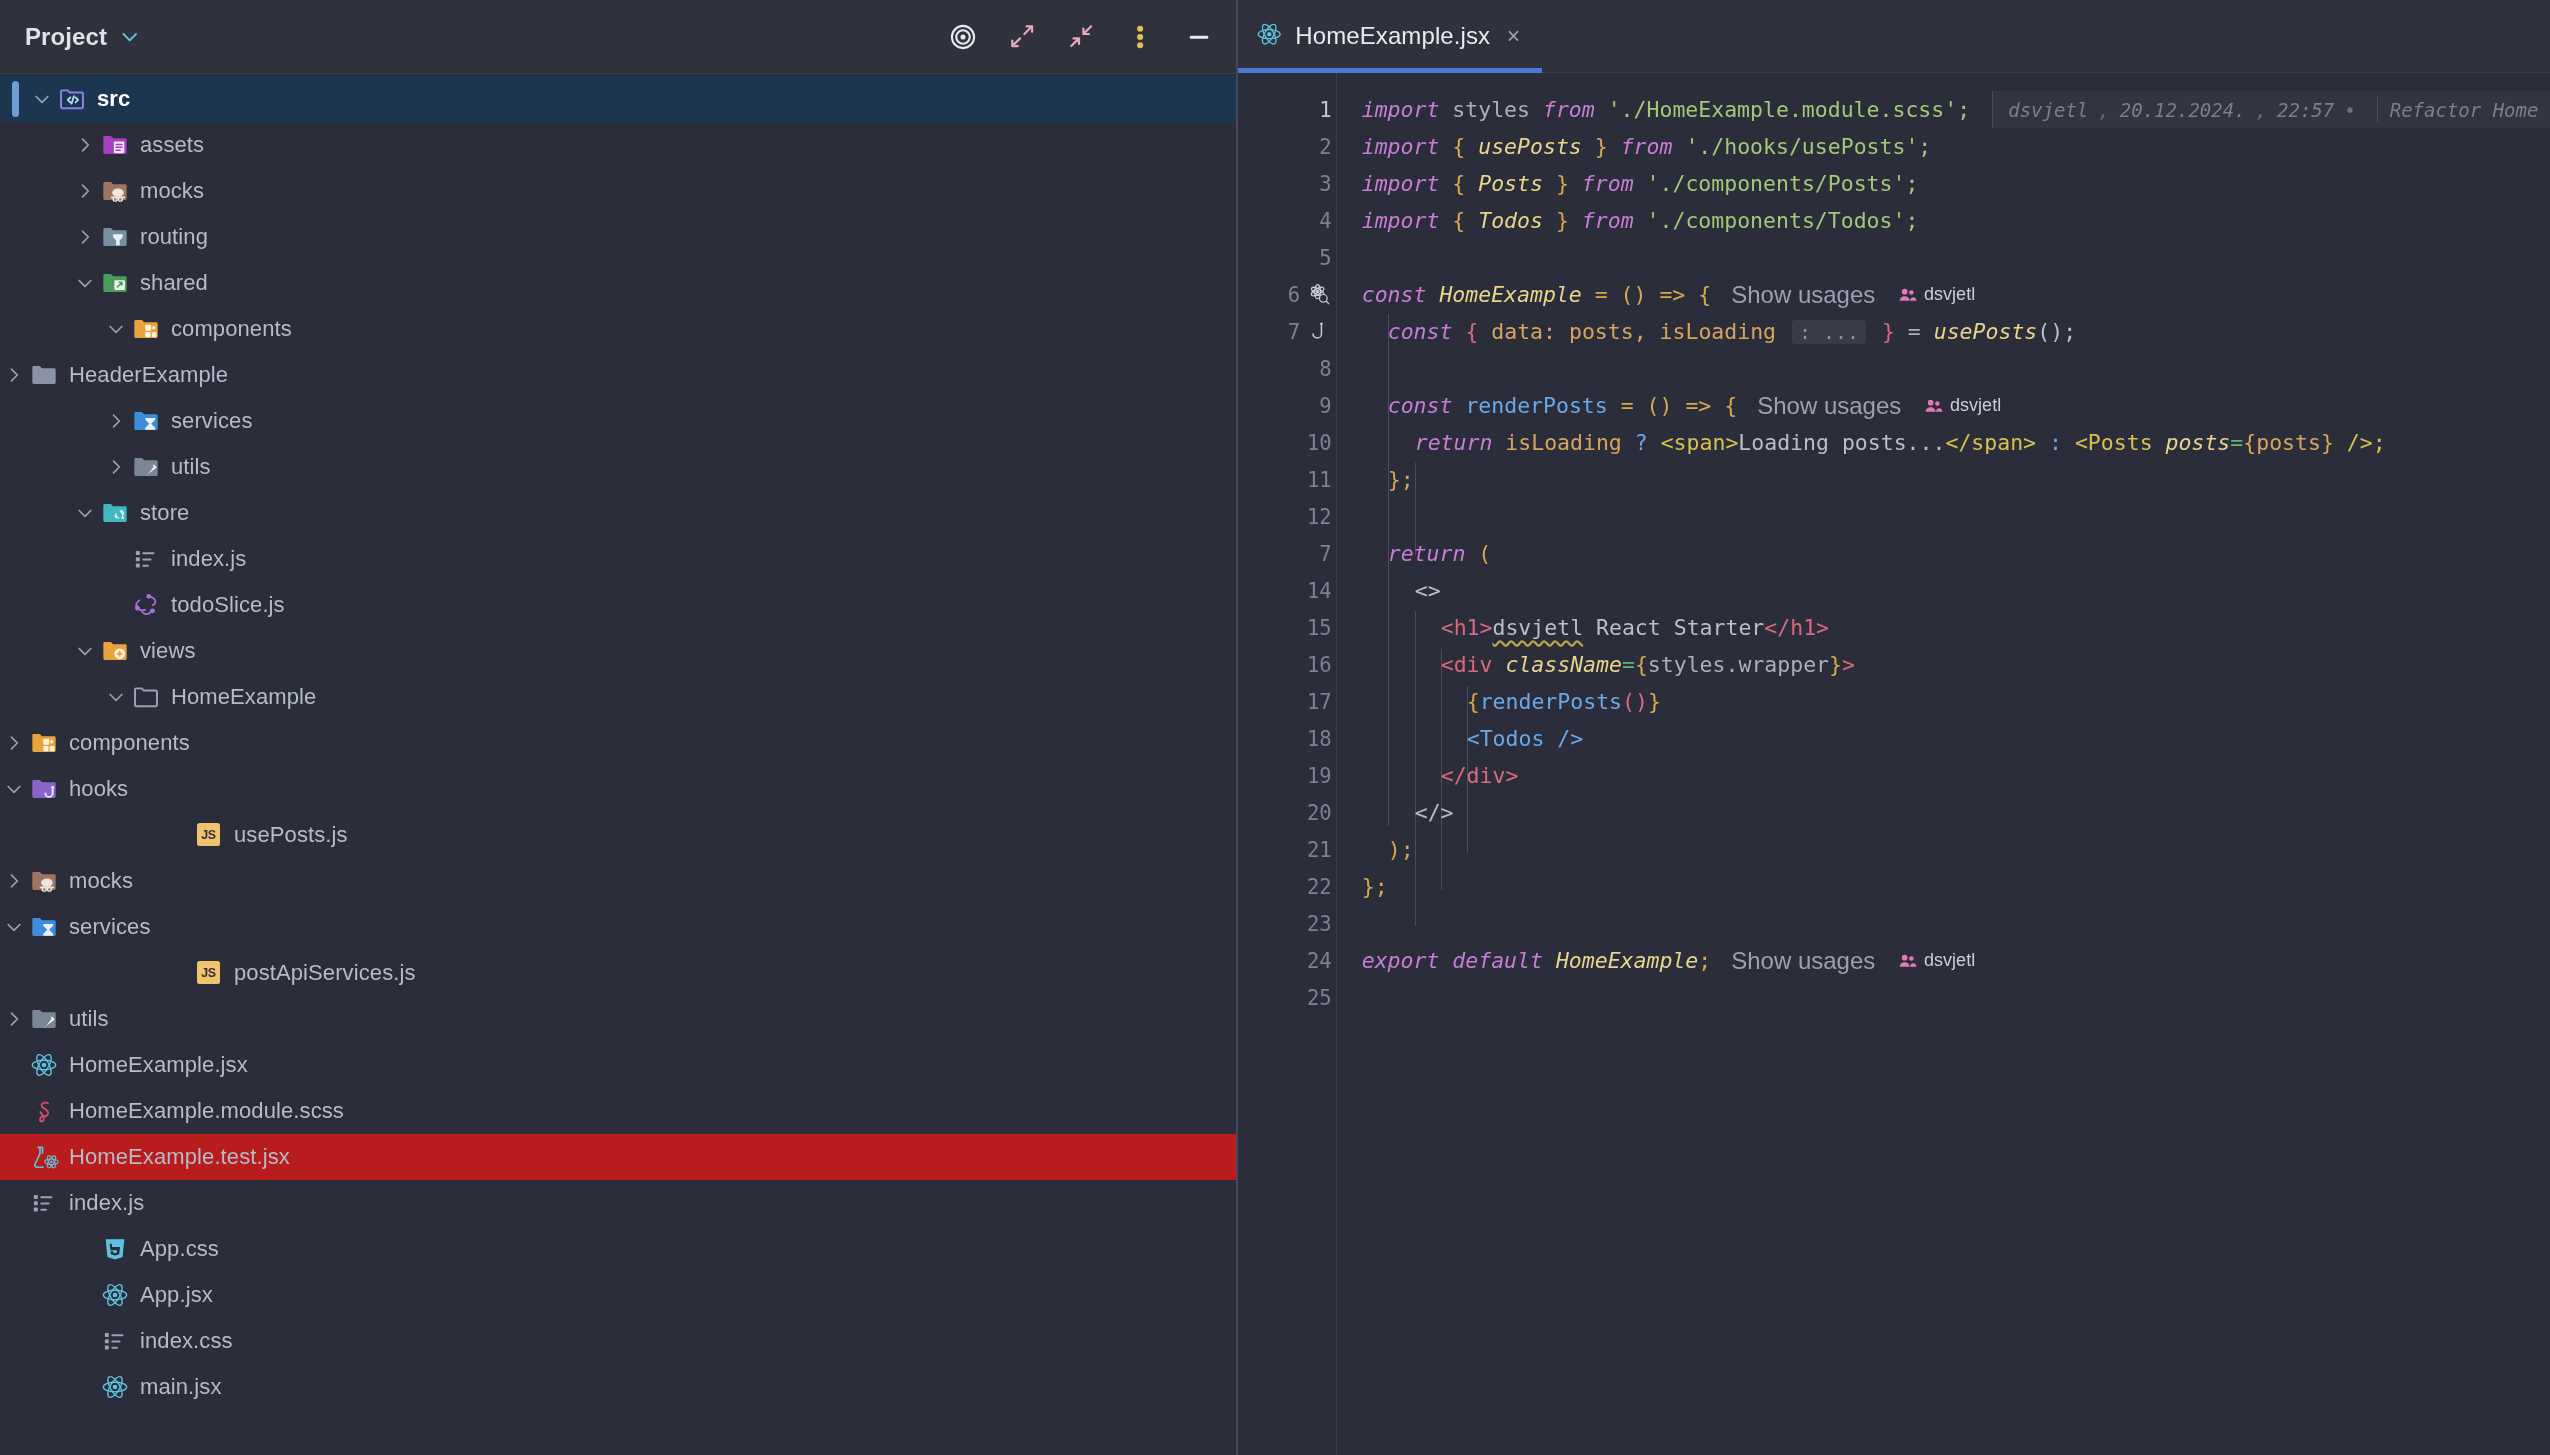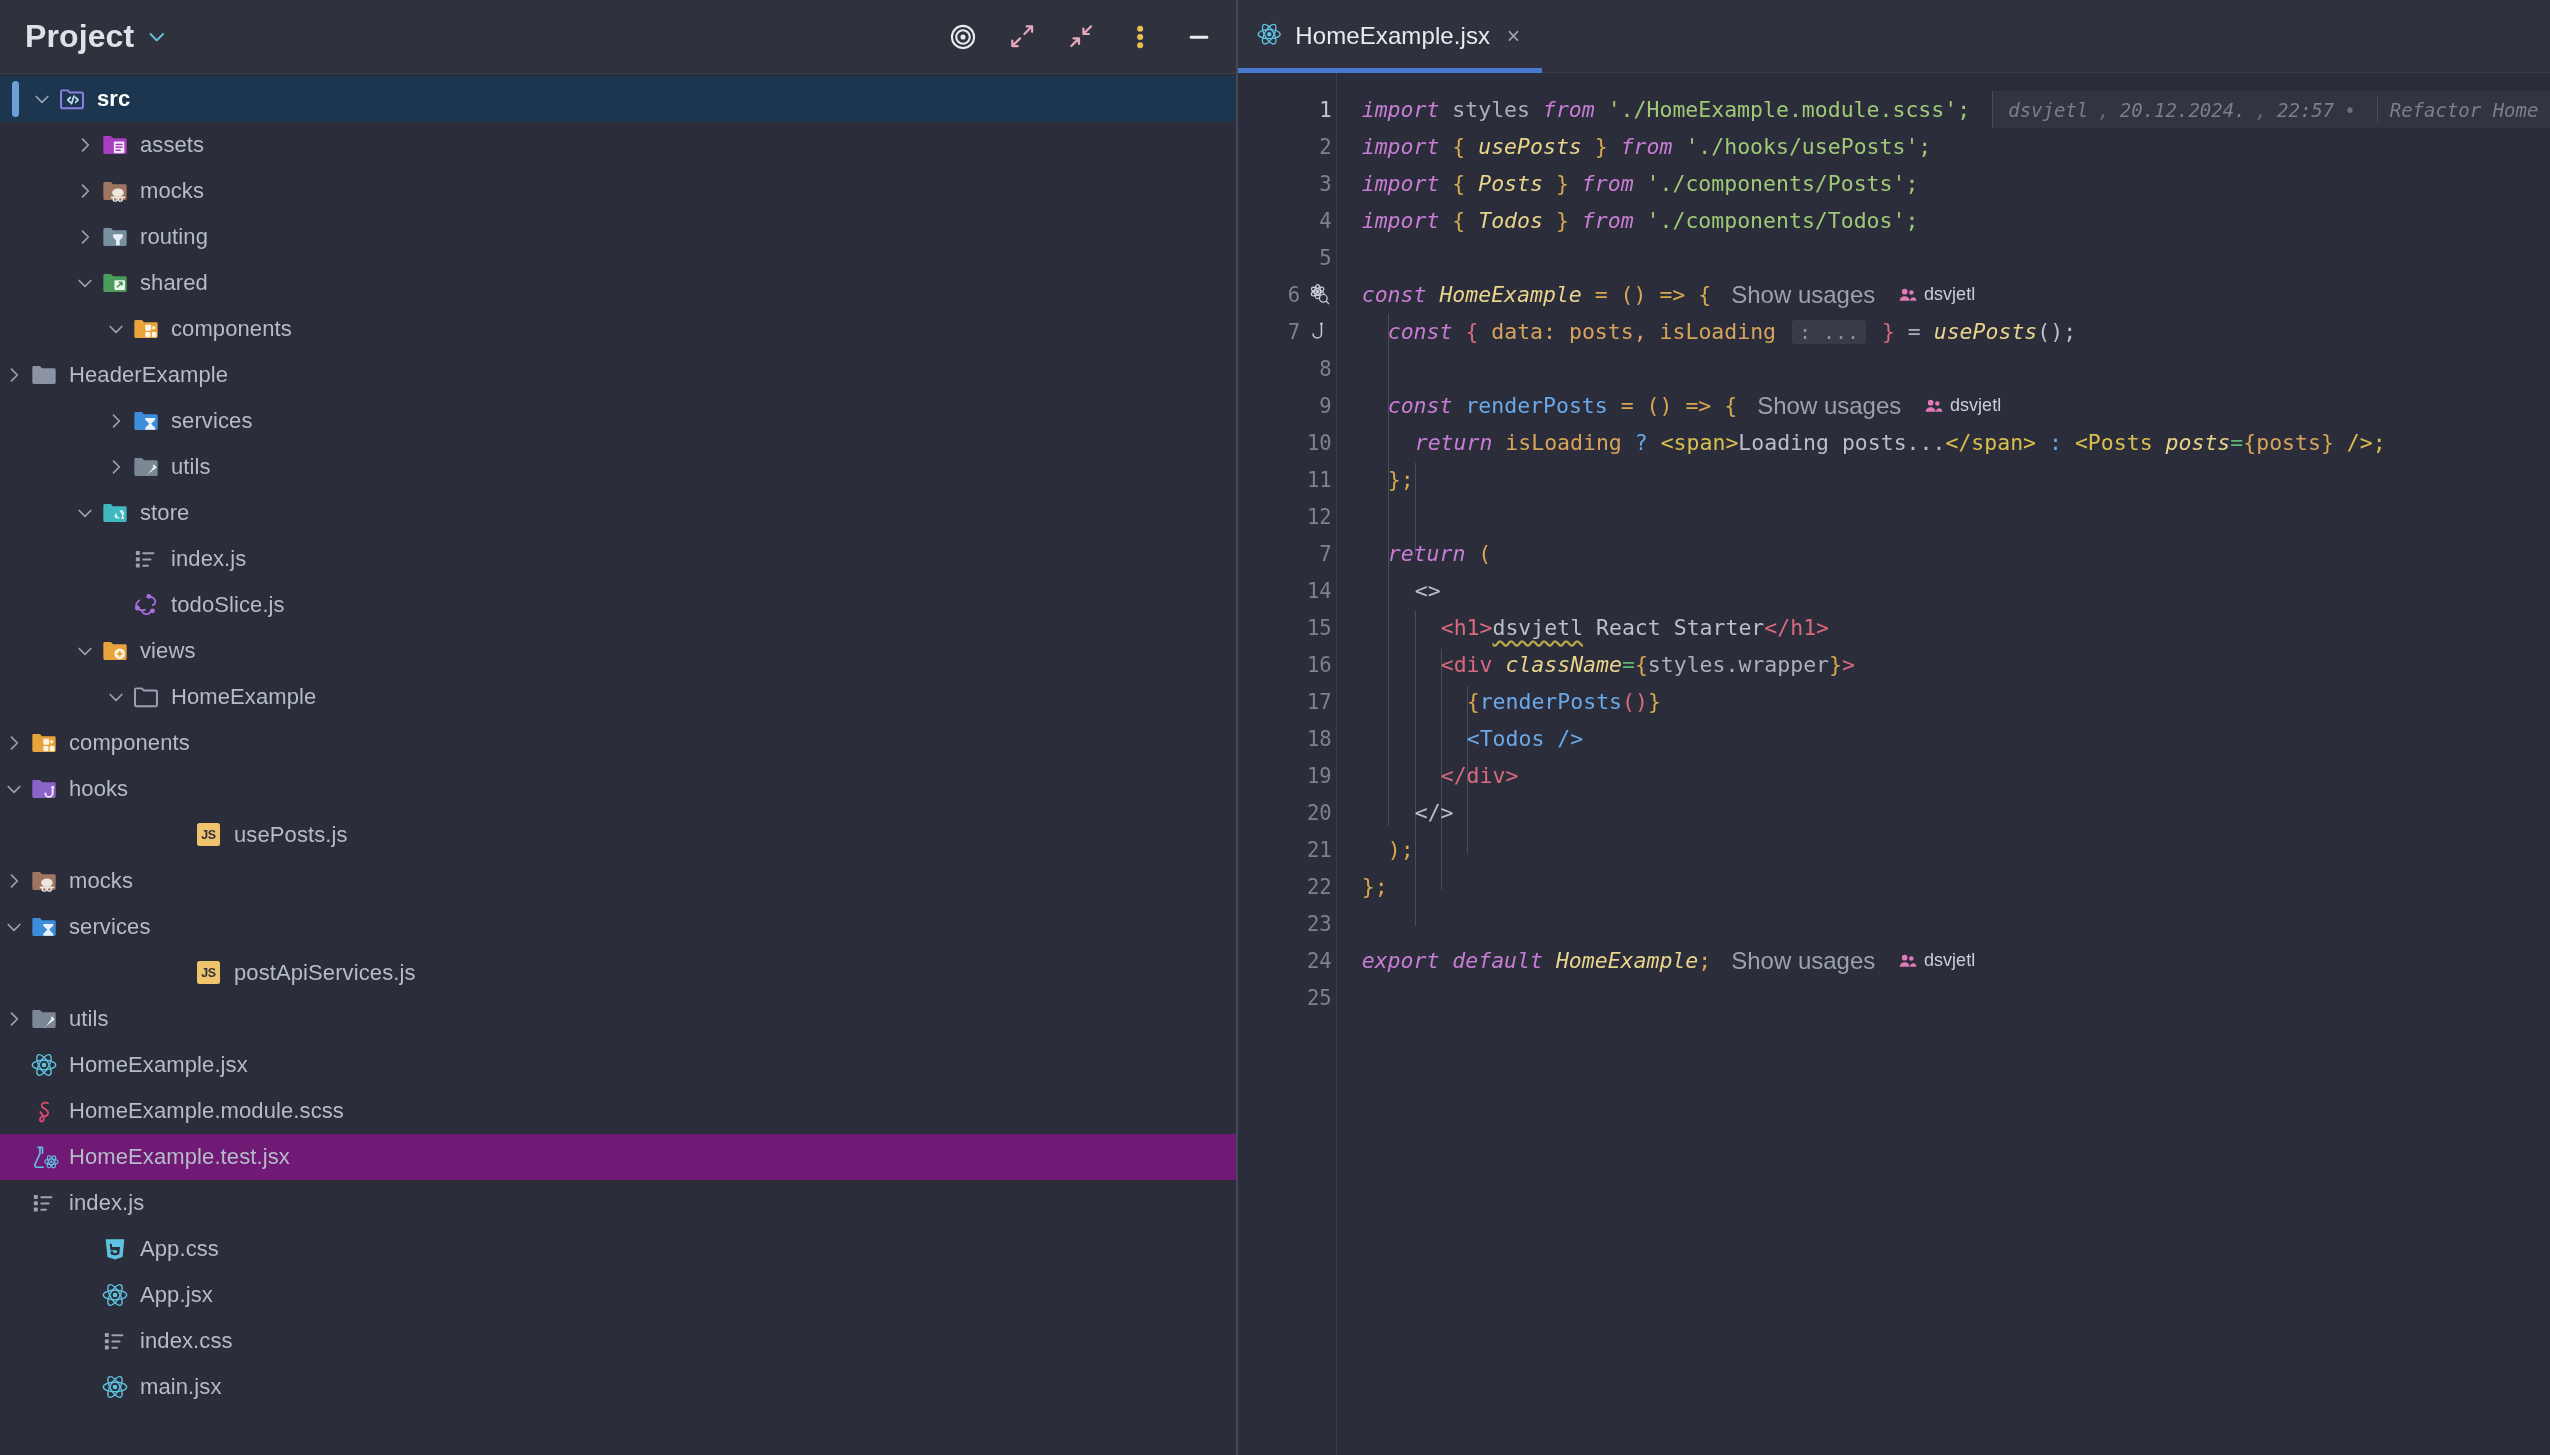--- a/index.html
+++ b/index.html
@@ -19,21 +19,21 @@
     position: relative;
   }
   .project-header {
     height: 74px; min-height: 74px;
     display: flex; align-items: center;
     padding: 0 21.5px 0 25px;
     background: #2f313d;
     border-bottom: 0.8px solid #393c4a;
   }
   .ph-title {
-    font-size: 32px; font-weight: 700; color: #dfe1e8;
+    font-size: 24px; font-weight: 700; color: #dfe1e8;
     letter-spacing: 0.1px;
   }
   .ph-caret { margin-left: 11.6px; display:flex; align-items:center; }
   .ph-spacer { flex: 1; }
   .ph-tools { display: flex; align-items: center; gap: 28px; }
   .tb-btn { display:flex; align-items:center; justify-content:center;
             width: 31px; height: 31px; cursor: pointer; }
 
   
   .tree {
@@ -43,21 +43,21 @@
   .row {
     height: 46px; display: flex; align-items: center;
     position: relative; cursor: pointer; white-space: nowrap;
   }
   .row.selected { background: #1d3650; }
   .row.selected .label { color: #ffffff; font-weight: 700; }
   .row.selected::before {
     content:""; position:absolute; left:11.6px; top:5px;
     width:7.4px; height:36px; border-radius:4.1px; background:#6c9ed8;
   }
-  .row.vcs-added { background: #701a75; }
+  .row.vcs-added { background: #b91c1c; }
   .arrow { width: 28px; height: 28px; display:flex; align-items:center; justify-content:center; flex-shrink:0;}
   .arrow.hidden { visibility: hidden; }
   .ficon { width: 31px; height: 31px; display:flex; align-items:center; justify-content:center; flex-shrink:0; margin-right: 10px;}
   .label { font-size: 22px; color: #b4bcc9; letter-spacing: 0.1px; }
 
   
   .d0 { padding-left: 28px; }
   .d1 { padding-left: 71px; }
   .d2 { padding-left: 102px; }
   .d3 { }

